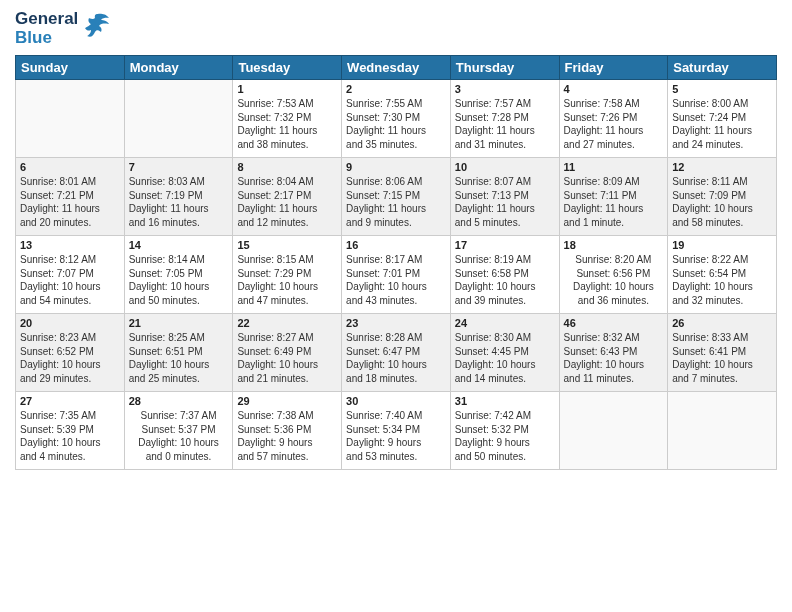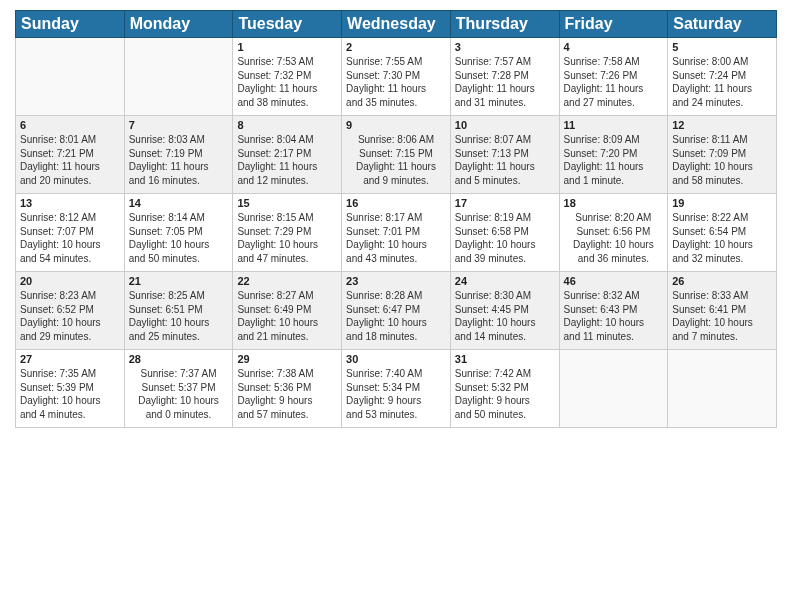--- a/index.html
+++ b/index.html
@@ -47,21 +47,21 @@
     .calendar-table {
       width: 100%;
       border-collapse: collapse;
       font-size: 10px;
     }
     .calendar-table th {
       background: #2471a3;
       color: #fff;
       text-align: left;
       padding: 4px 5px;
-      font-size: 16px;
+      font-size: 13px;
       font-weight: bold;
       border: 1px solid #1a5276;
     }
     .calendar-table td {
       border: 1px solid #ccc;
       vertical-align: top;
       padding: 3px 4px;
       width: calc(100% / 7);
       height: 78px;
       background: #fff;
@@ -81,20 +81,39 @@
       line-height: 1.35;
     }
     .row-shaded td {
       background: #f0f0f0;
     }
   </style>
 </head>
 <body>
 
 <div class="page">
+  <div class="header">
+    <div class="logo">
+      <div class="logo-row">
+        <div style="display:flex;flex-direction:column;line-height:1.1;">
+          <span style="font-size:17px;font-weight:bold;color:#1a3a5c;">General</span>
+          <span style="font-size:17px;font-weight:bold;color:#2980b9;">Blue</span>
+        </div>
+        <div style="margin-left:3px;margin-top:-4px;">
+          <svg width="28" height="30" viewBox="0 0 28 30">
+            <path d="M14 4 C14 4 22 2 26 8 C26 8 20 7 18 10 C18 10 24 10 26 14 C26 14 18 12 16 16 C16 16 20 18 18 22 C18 22 14 18 12 22 C10 26 8 28 4 26 C4 26 8 24 8 20 C8 20 4 22 2 18 C2 18 6 16 8 14 C8 14 4 12 6 8 C6 8 10 10 12 8 C12 8 11 4 14 4Z" fill="#2980b9"></path>
+          </svg>
+        </div>
+      </div>
+    </div>
+    <div class="title-area">
+      <div class="month-title"></div>
+      <div class="location"></div>
+    </div>
+  </div>
 
   <table class="calendar-table">
     <thead>
       <tr>
       <th>Sunday</th>
           <th>Monday</th>
           <th>Tuesday</th>
           <th>Wednesday</th>
           <th>Thursday</th>
           <th>Friday</th>
@@ -158,36 +177,36 @@
           </td>
           <td>
             <div class="day-number">8</div>
             <div class="day-info" style="white-space: pre-line;">Sunrise: 8:04 AM
 Sunset: 2:17 PM
 Daylight: 11 hours
 and 12 minutes.</div>
           </td>
           <td>
             <div class="day-number">9</div>
-            <div class="day-info" style="white-space: pre-line; text-align: center;">Sunrise: 8:06 AM
+            <div class="day-info" style="white-space: pre-line;">Sunrise: 8:06 AM
 Sunset: 7:15 PM
 Daylight: 11 hours
 and 9 minutes.</div>
           </td>
           <td>
             <div class="day-number">10</div>
             <div class="day-info" style="white-space: pre-line;">Sunrise: 8:07 AM
 Sunset: 7:13 PM
 Daylight: 11 hours
 and 5 minutes.</div>
           </td>
           <td>
             <div class="day-number">11</div>
             <div class="day-info" style="white-space: pre-line;">Sunrise: 8:09 AM
-Sunset: 7:20 PM
+Sunset: 7:11 PM
 Daylight: 11 hours
 and 1 minute.</div>
           </td>
           <td>
             <div class="day-number">12</div>
             <div class="day-info" style="white-space: pre-line;">Sunrise: 8:11 AM
 Sunset: 7:09 PM
 Daylight: 10 hours
 and 58 minutes.</div>
           </td>

